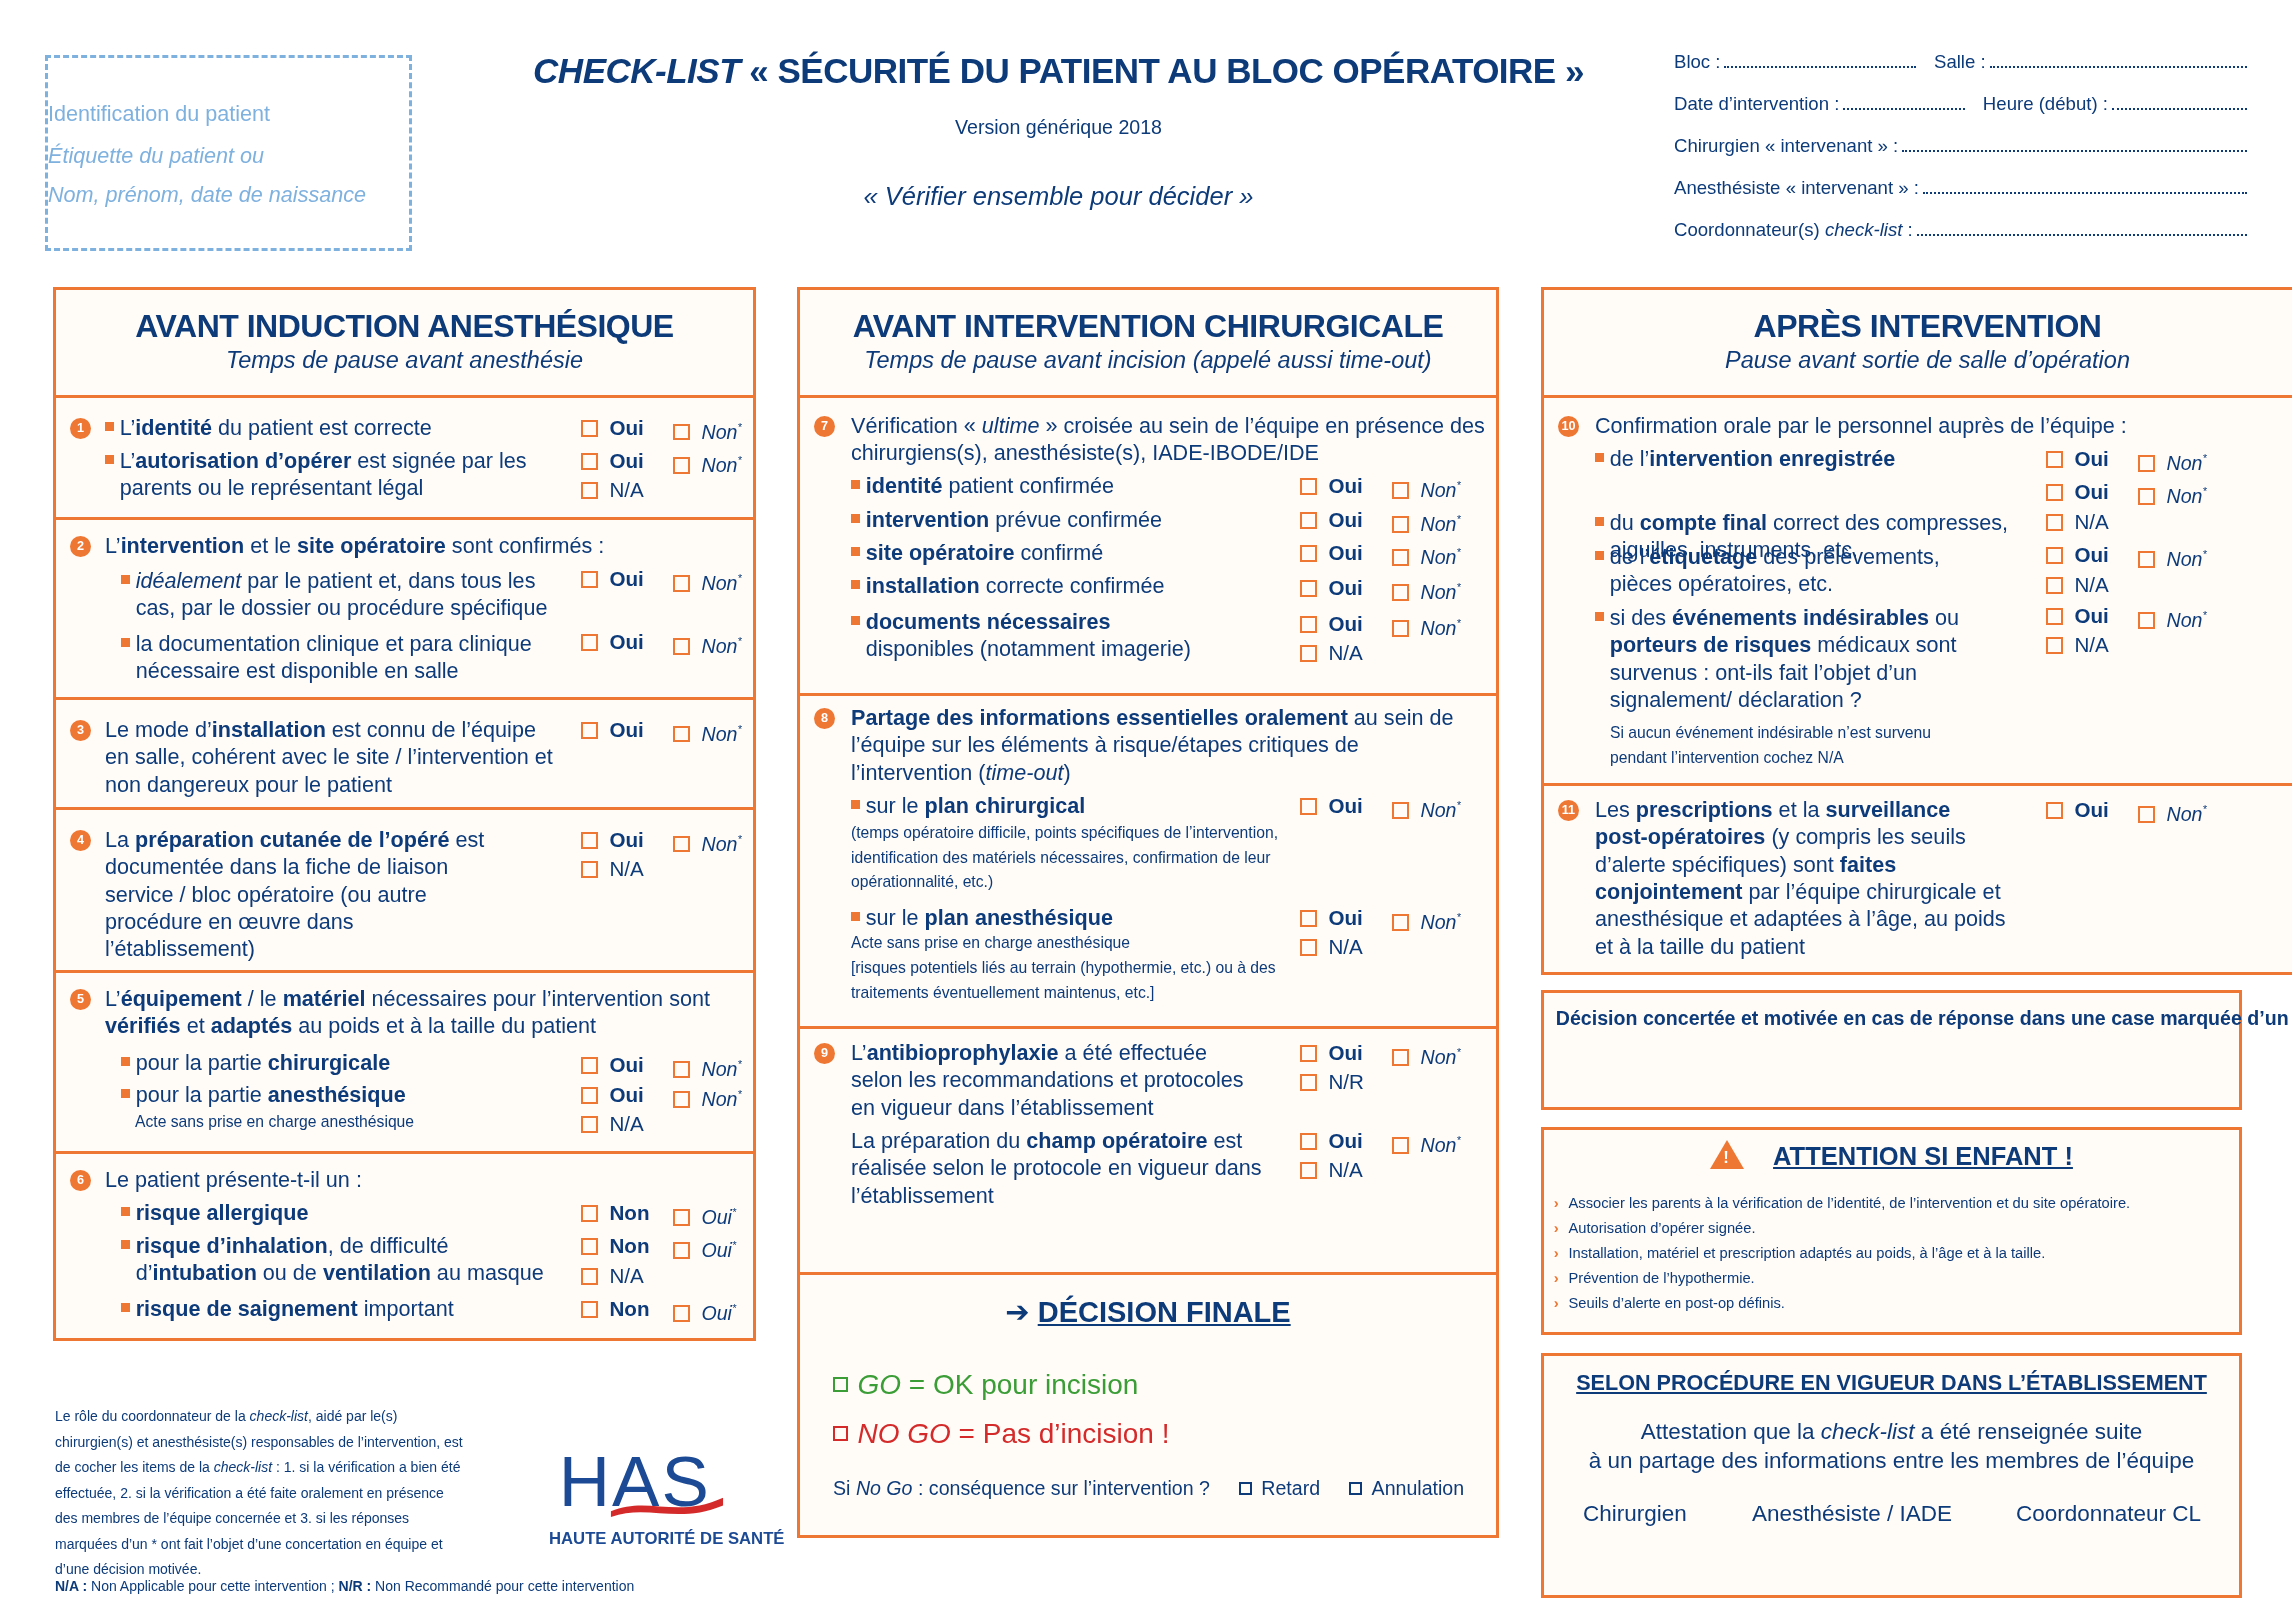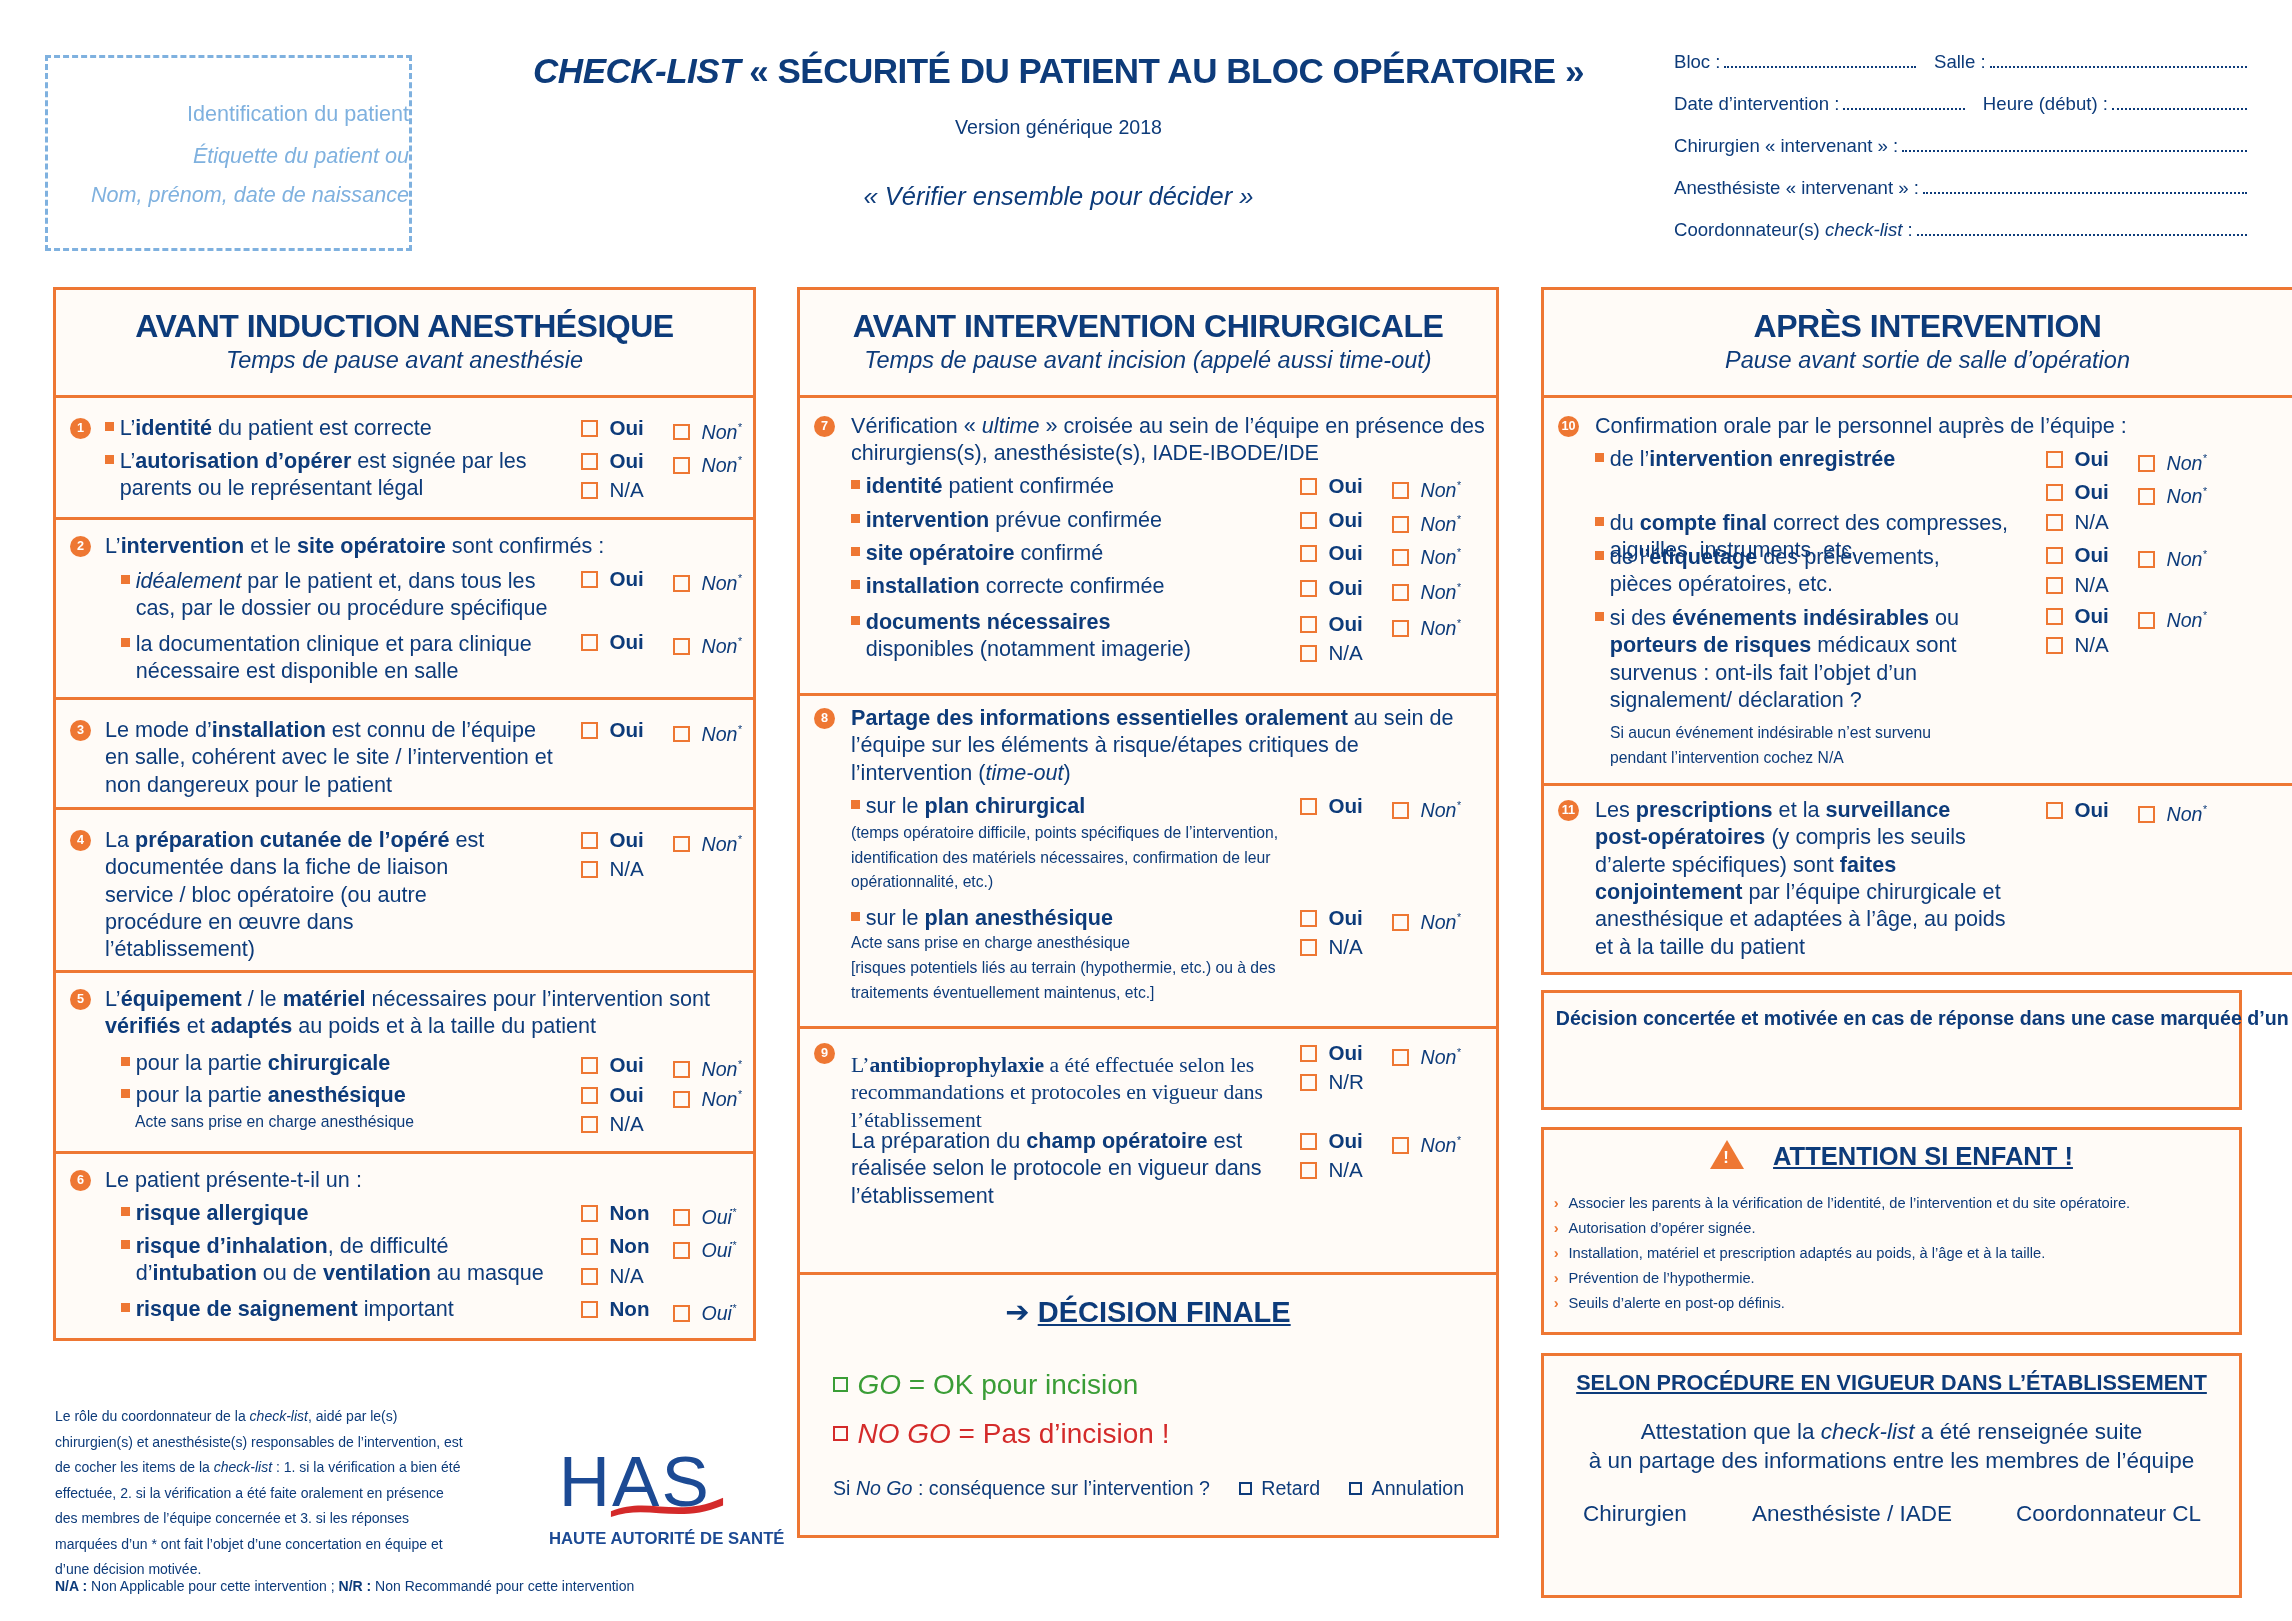--- a/index.html
+++ b/index.html
@@ -4,21 +4,21 @@
 <style>
   * { box-sizing: border-box; margin: 0; padding: 0; }
   html, body { width: 2293px; height: 1621px; background: #ffffff; overflow: hidden; }
   body { position: relative; font-family: "Liberation Sans", "DejaVu Sans", sans-serif; color: #0d3b7a; }
 
   .abs { position: absolute; }
   b, .b { font-weight: bold; }
   i, .i { font-style: italic; }
 
   
-  #patient-box { left: 45px; top: 55px; width: 367px; height: 196px; border: 3.9px dashed #7fb1df; text-align: right; color: #7fb1df; }
+  #patient-box { left: 45px; top: 55px; width: 367px; height: 196px; border: 3.9px dashed #7fb1df; text-align: left; color: #7fb1df; }
   #patient-box .l1 { font-size: 21.6px; margin-top: 43px; }
   #patient-box .l2 { font-size: 21.6px; font-style: italic; margin-top: 15.7px; }
   #patient-box .l3 { font-size: 21.6px; font-style: italic; margin-top: 13.7px; }
 
   
   #doc-title { left: 451px; top: 51px; width: 1215px; text-align: center; font-size: 35px; font-weight: bold; color: #0d3b7a; letter-spacing: -0.5px; }
   #doc-title .i { font-style: italic; }
   #doc-version { left: 745px; top: 116px; width: 627px; text-align: center; font-size: 19.6px; }
   #doc-motto { left: 745px; top: 182px; width: 627px; text-align: center; font-size: 25.5px; font-style: italic; }
 
@@ -227,21 +227,21 @@
     <div class="txt small-i" style="left:51px; top:260px; width:431px;">[risques potentiels liés au terrain (hypothermie, etc.) ou à des traitements éventuellement maintenus, etc.]</div>
     <div class="opt" style="left:500px; top:96px;"><span class="box"></span><span>Oui</span></div>
     <div class="opt it" style="left:592px; top:96px;"><span class="box"></span><span>Non</span><sup>*</sup></div>
     <div class="opt" style="left:500px; top:208px;"><span class="box"></span><span>Oui</span></div>
     <div class="opt it" style="left:592px; top:208px;"><span class="box"></span><span>Non</span><sup>*</sup></div>
     <div class="opt" style="left:500px; top:237px; font-weight:normal;"><span class="box"></span><span>N/A</span></div>
   </div>
 
   <div class="section" style="top:736px; height:198px;">
     <div class="num" style="left:13.7px; top:13.7px;">9</div>
-    <div class="txt" style="left:51px; top:23px; width:412px;font-family:Liberation Serif, serif;"><span>L’</span><b>antibioprophylaxie</b><span> a été effectuée selon les recommandations et protocoles en vigueur dans l’établissement</span></div>
+    <div class="txt" style="left:51px; top:10px; width:412px;"><span>L’</span><b>antibioprophylaxie</b><span> a été effectuée selon les recommandations et protocoles en vigueur dans l’établissement</span></div>
     <div class="txt" style="left:51px; top:98px; width:412px;"><span>La préparation du </span><b>champ opératoire</b><span> est réalisée selon le protocole en vigueur dans l’établissement</span></div>
     <div class="opt" style="left:500px; top:9.8px;"><span class="box"></span><span>Oui</span></div>
     <div class="opt it" style="left:592px; top:9.8px;"><span class="box"></span><span>Non</span><sup>*</sup></div>
     <div class="opt" style="left:500px; top:39px; font-weight:normal;"><span class="box"></span><span>N/R</span></div>
     <div class="opt" style="left:500px; top:98px;"><span class="box"></span><span>Oui</span></div>
     <div class="opt it" style="left:592px; top:98px;"><span class="box"></span><span>Non</span><sup>*</sup></div>
     <div class="opt" style="left:500px; top:127px; font-weight:normal;"><span class="box"></span><span>N/A</span></div>
   </div>
 </div>
 

